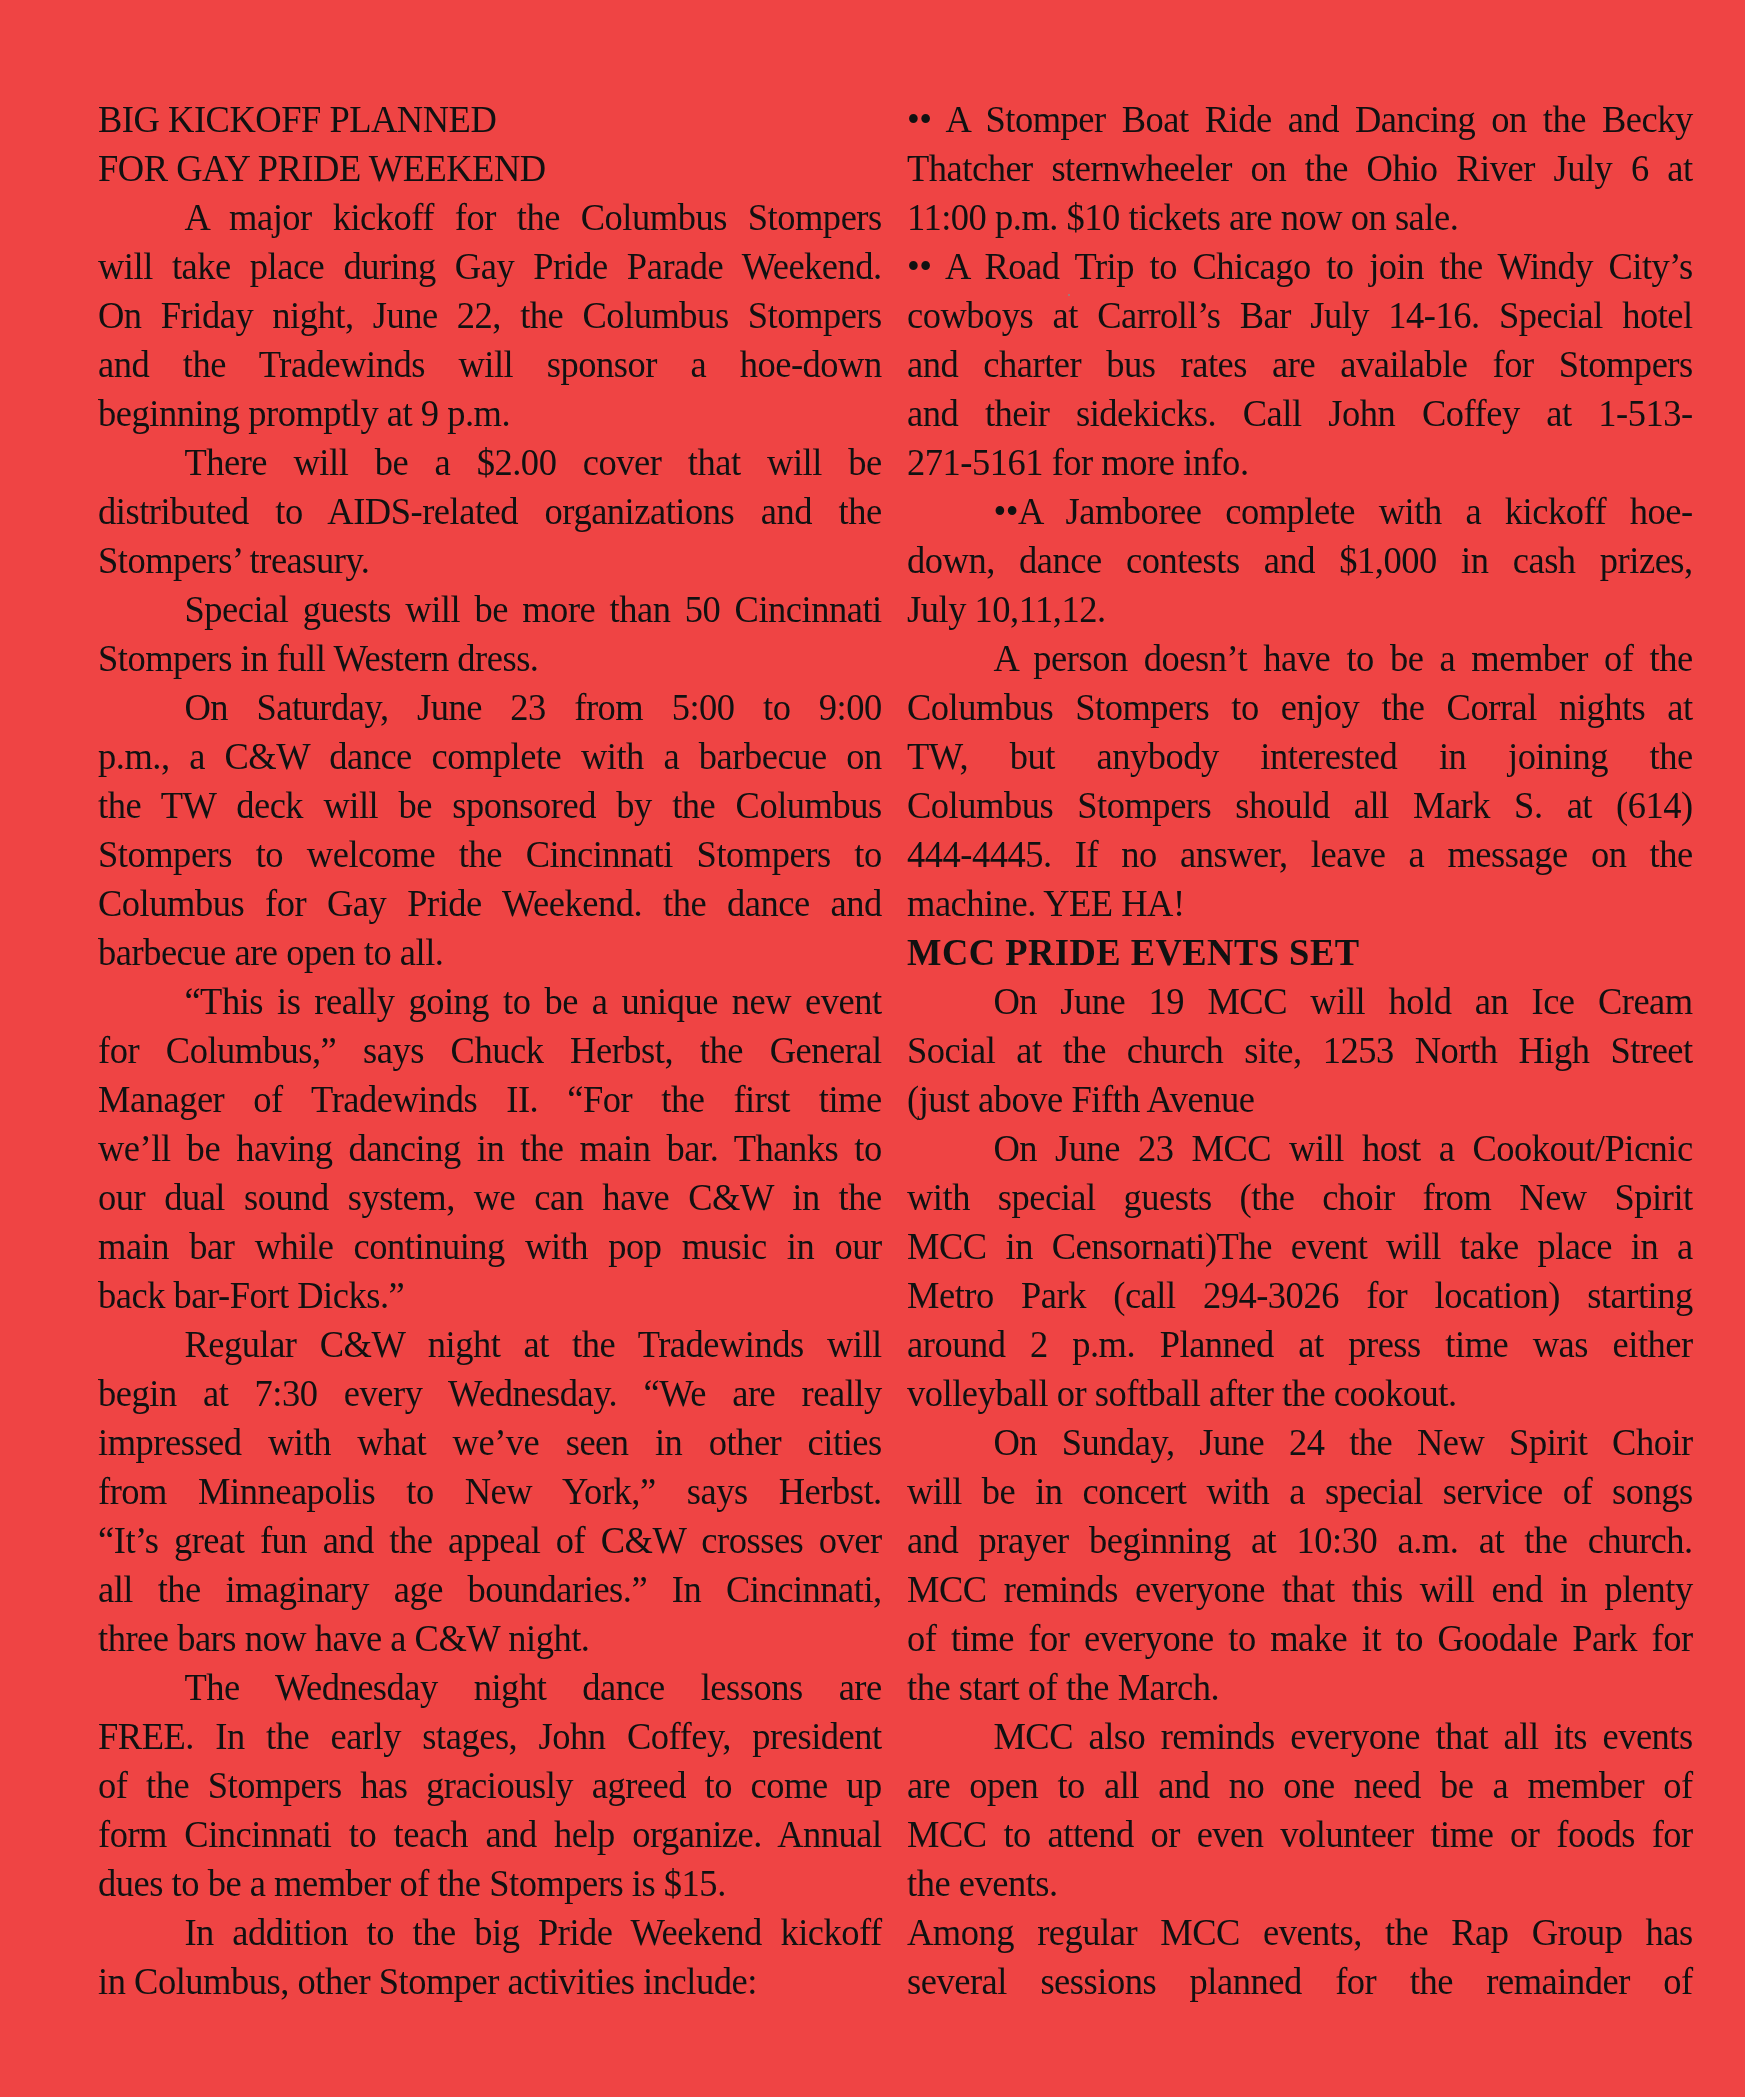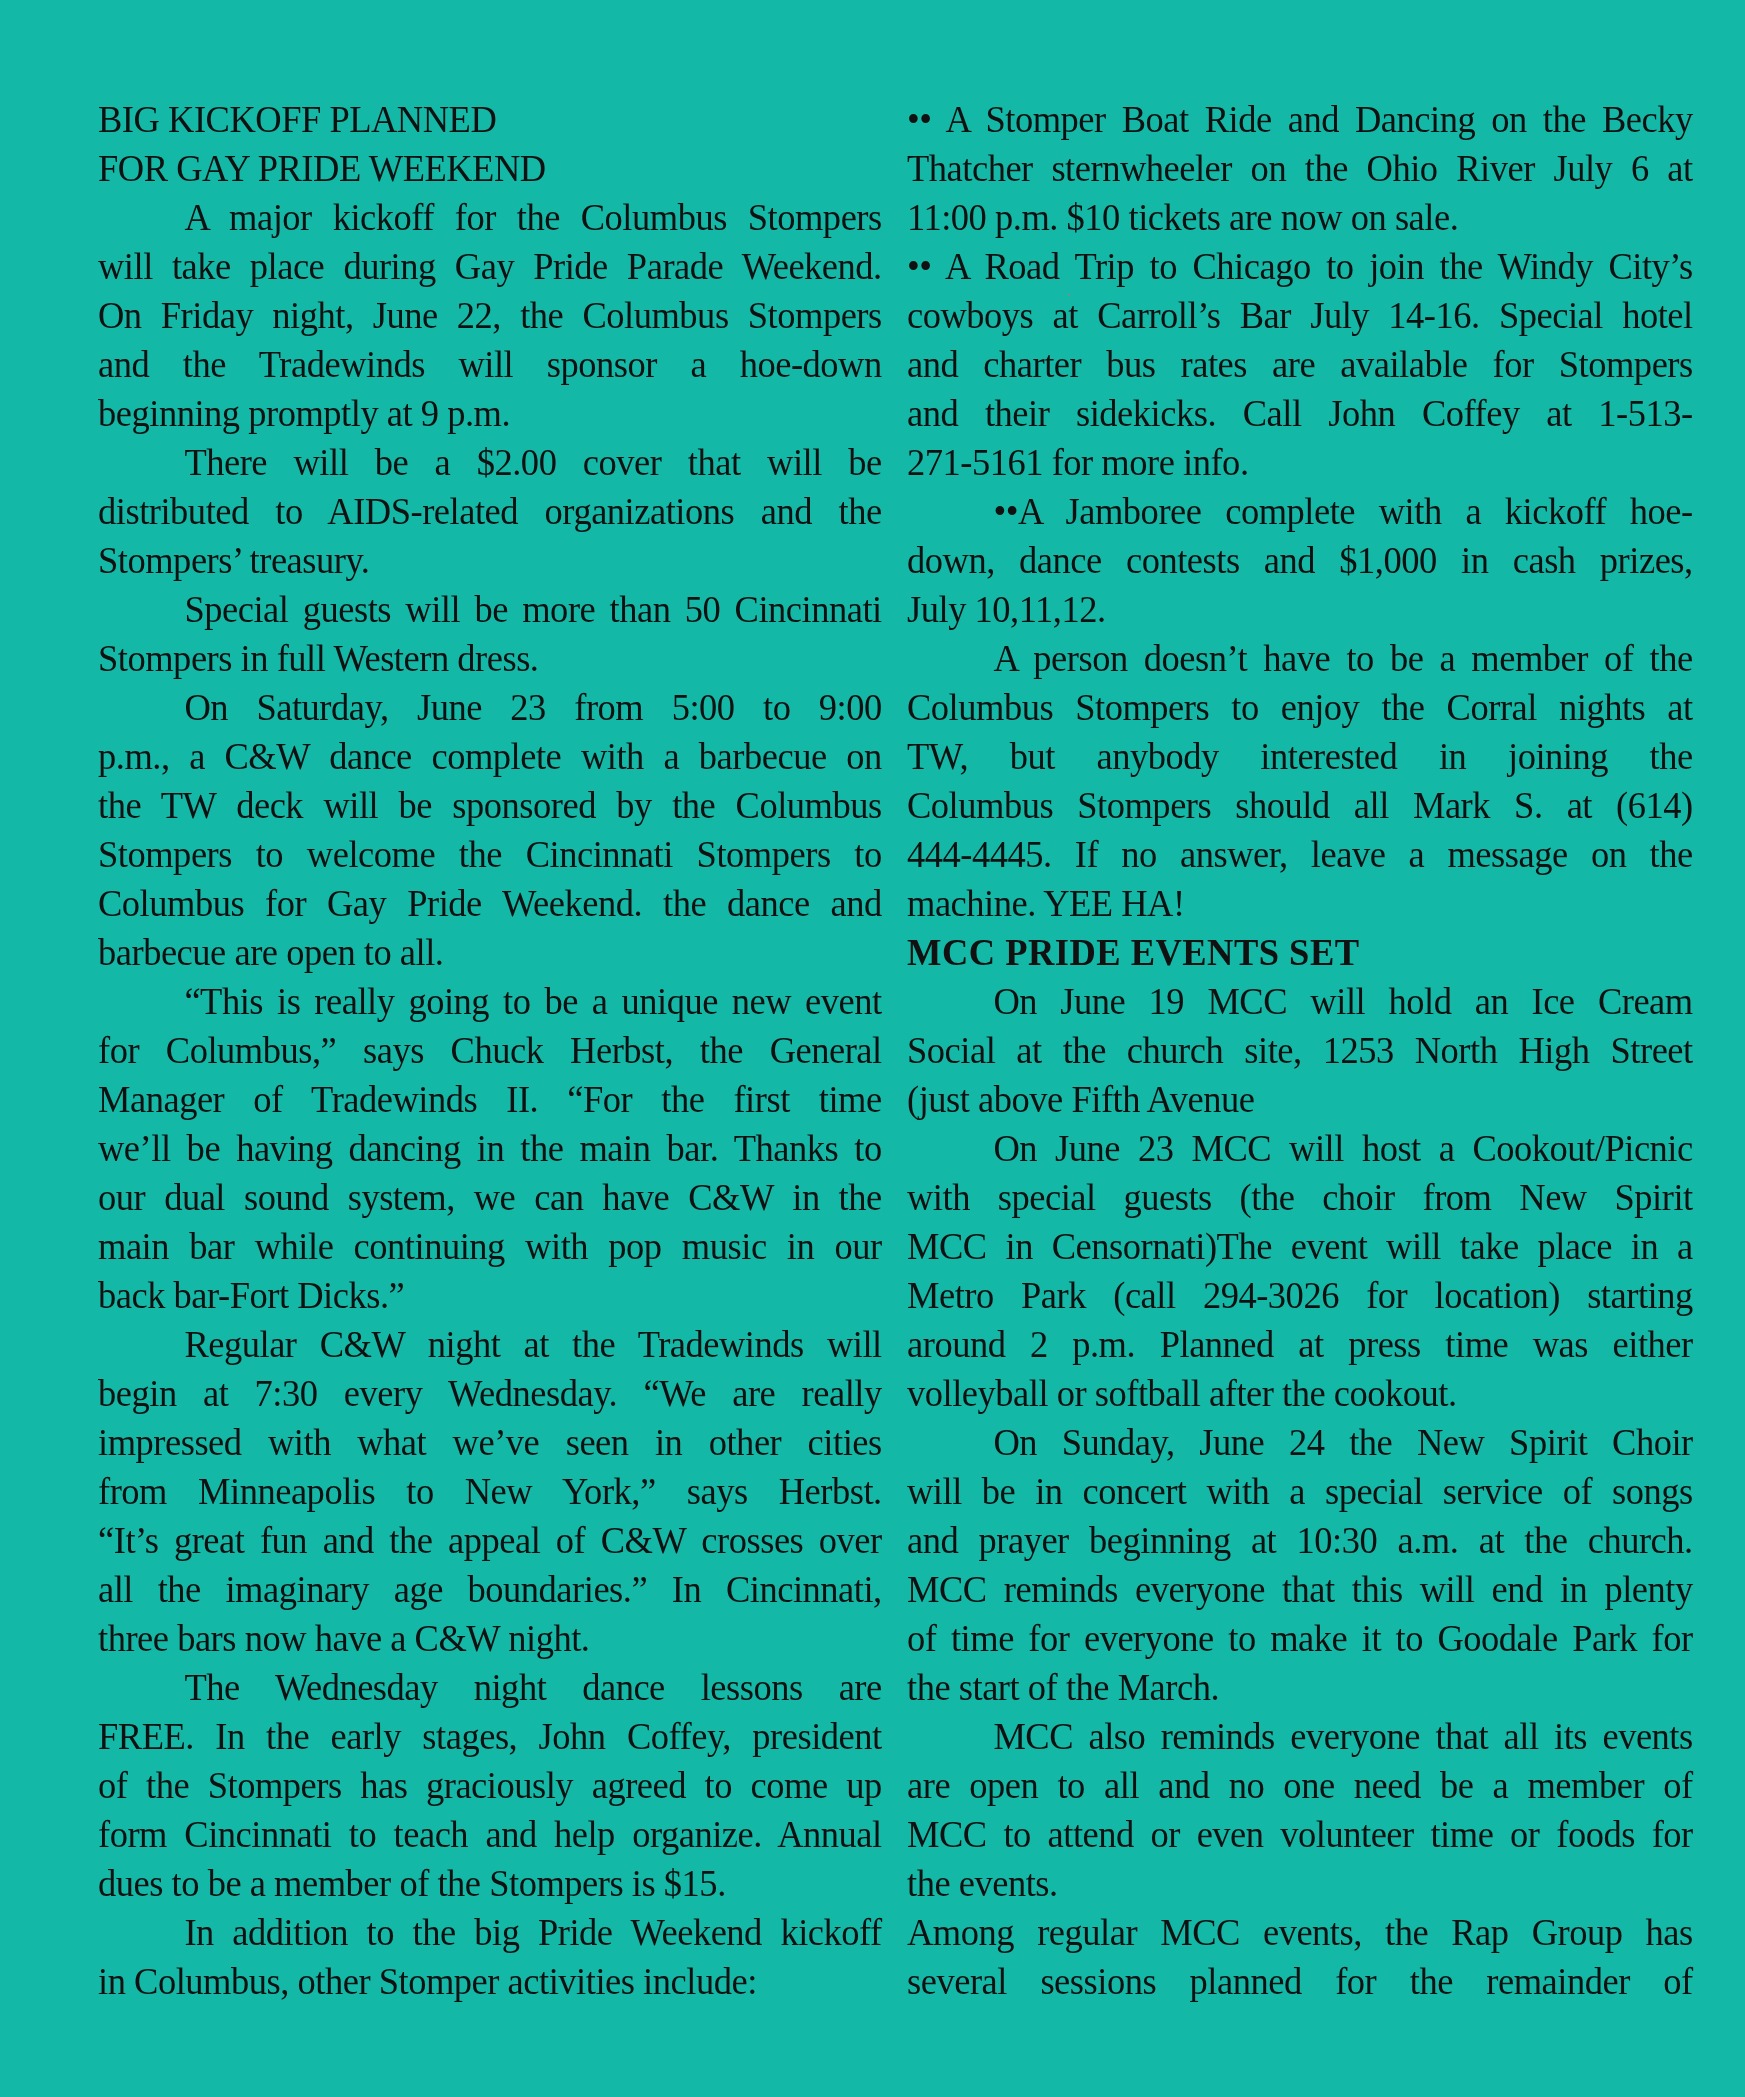--- a/index.html
+++ b/index.html
@@ -13,21 +13,21 @@
       position: relative;
       overflow: hidden;
       font-family: "Liberation Serif", "DejaVu Serif", serif;
       color: #111111;
     }
     .page {
       position: absolute;
       left: 0; top: 0;
       width: 1745px;
       height: 2097px;
-      background: #14b8a6;
+      background: #ef4444;
     }
     .column {
       position: absolute;
       top: 95px;
     }
     .col-left { left: 98px; width: 785px; }
     .col-right { left: 907px; width: 787px; }
     .line {
       display: block;
       height: 49px;

